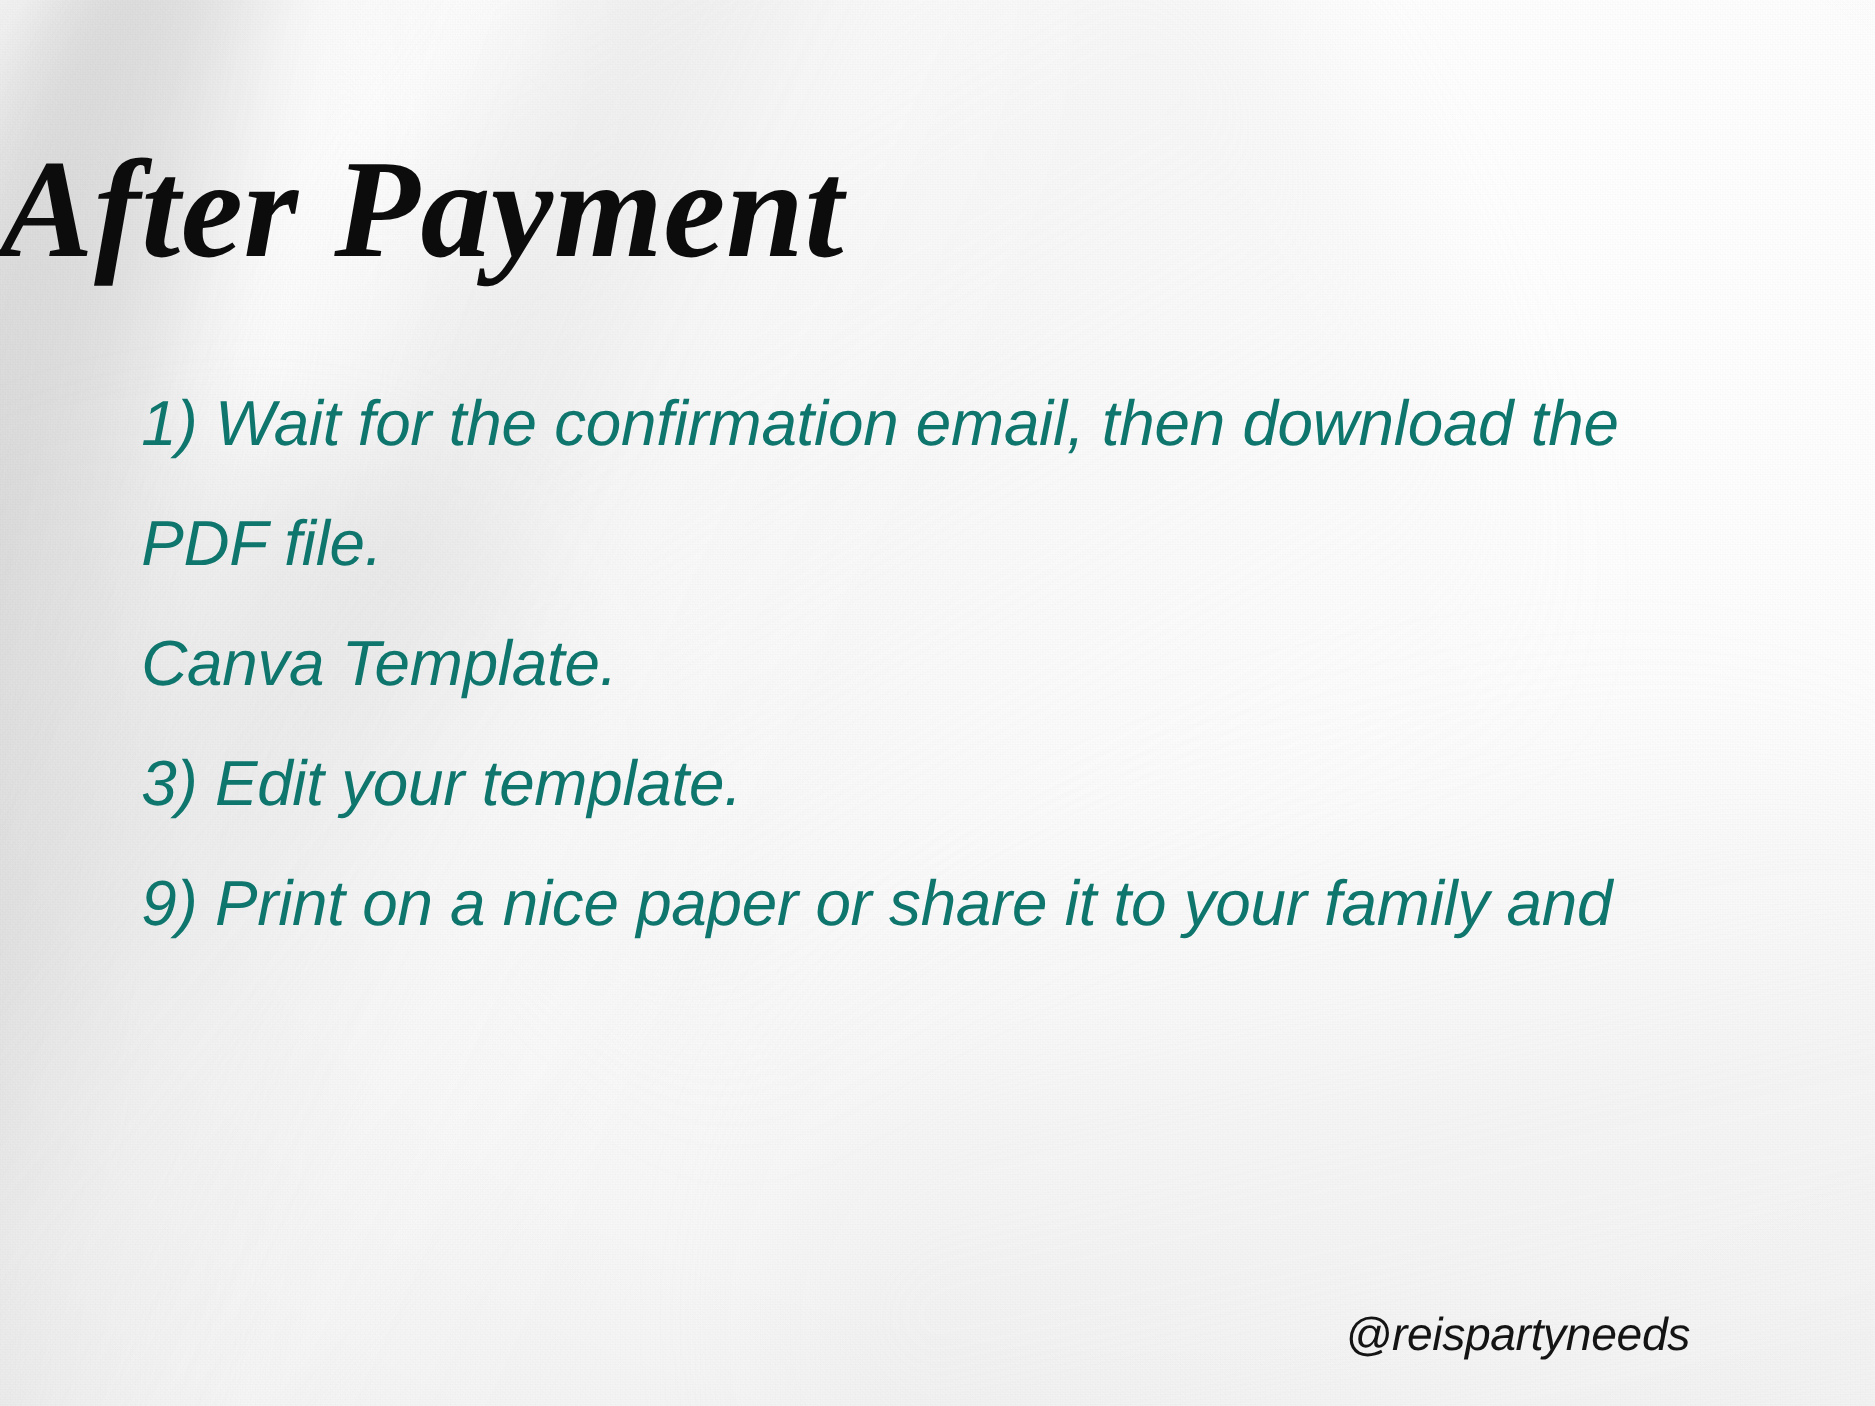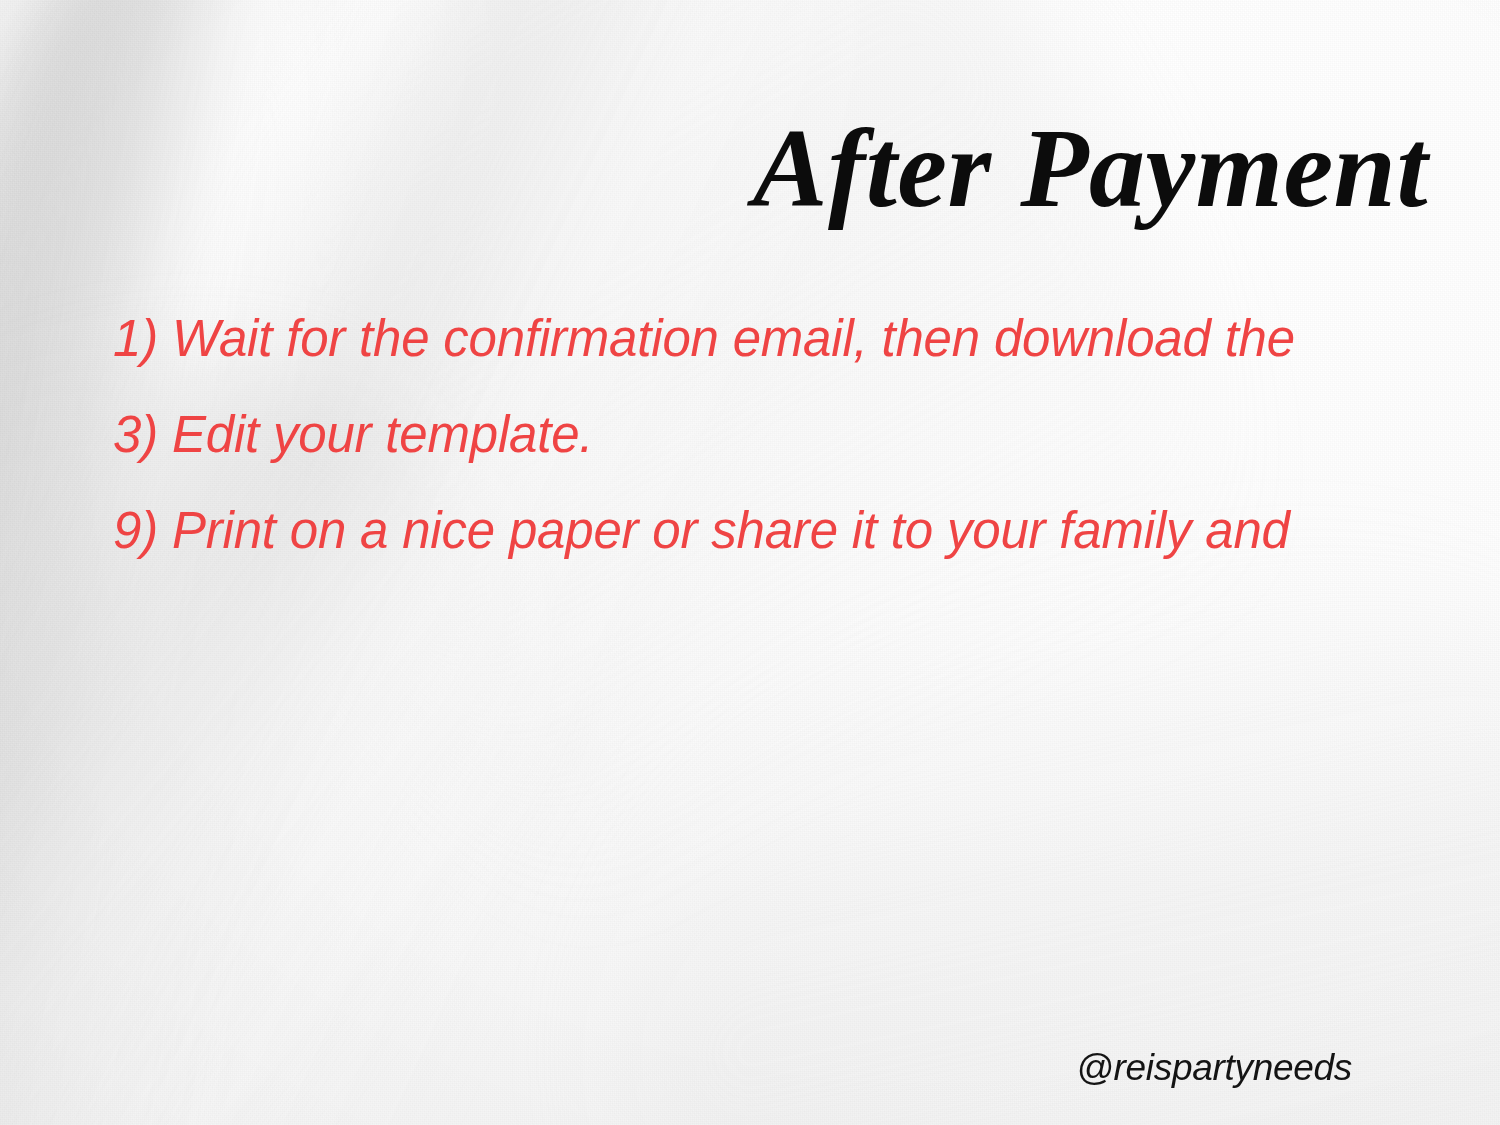--- a/index.html
+++ b/index.html
@@ -152,21 +152,21 @@
     position: absolute;
     inset: 0;
     z-index: 5;
   }
 
   .title {
     position: absolute;
     left: 0;
     top: 112px;
     width: 1500px;
-    text-align: right;
+    text-align: left;
     padding-right: 72px;
     box-sizing: border-box;
     font-family: "Liberation Serif", "DejaVu Serif", serif;
     font-style: italic;
     font-weight: 700;
     font-size: 112px;
     line-height: 1.0;
     letter-spacing: 0.5px;
     color: #0c0c0c;
   }
@@ -177,21 +177,21 @@
     top: 291px;
     width: 1322px;
   }
 
   .body-line {
     font-family: "Liberation Sans", "DejaVu Sans", sans-serif;
     font-style: italic;
     font-weight: 400;
     font-size: 51px;
     line-height: 96px;
-    color: #ef4444;
+    color: #0f766e;
     letter-spacing: -0.2px;
     white-space: pre;
   }
 
   .handle {
     position: absolute;
     right: 148px;
     top: 1049px;
     font-family: "Liberation Sans", "DejaVu Sans", sans-serif;
     font-style: italic;
@@ -217,20 +217,22 @@
   <div class="fold fold-e"></div>
   <div class="grain"></div>
   <div class="vignette"></div>
 
   <div class="content">
 
     <div class="title">After Payment</div>
 
     <div class="body-block">
       <div class="body-line">1) Wait for the confirmation email, then download the</div>
+      <div class="body-line">PDF file.</div>
+      <div class="body-line">Canva Template.</div>
       <div class="body-line">3) Edit your template.</div>
       <div class="body-line">9) Print on a nice paper or share it to your family and</div>
     </div>
 
     <div class="handle">@reispartyneeds</div>
 
   </div>
 </div>
 
 </body></html>

